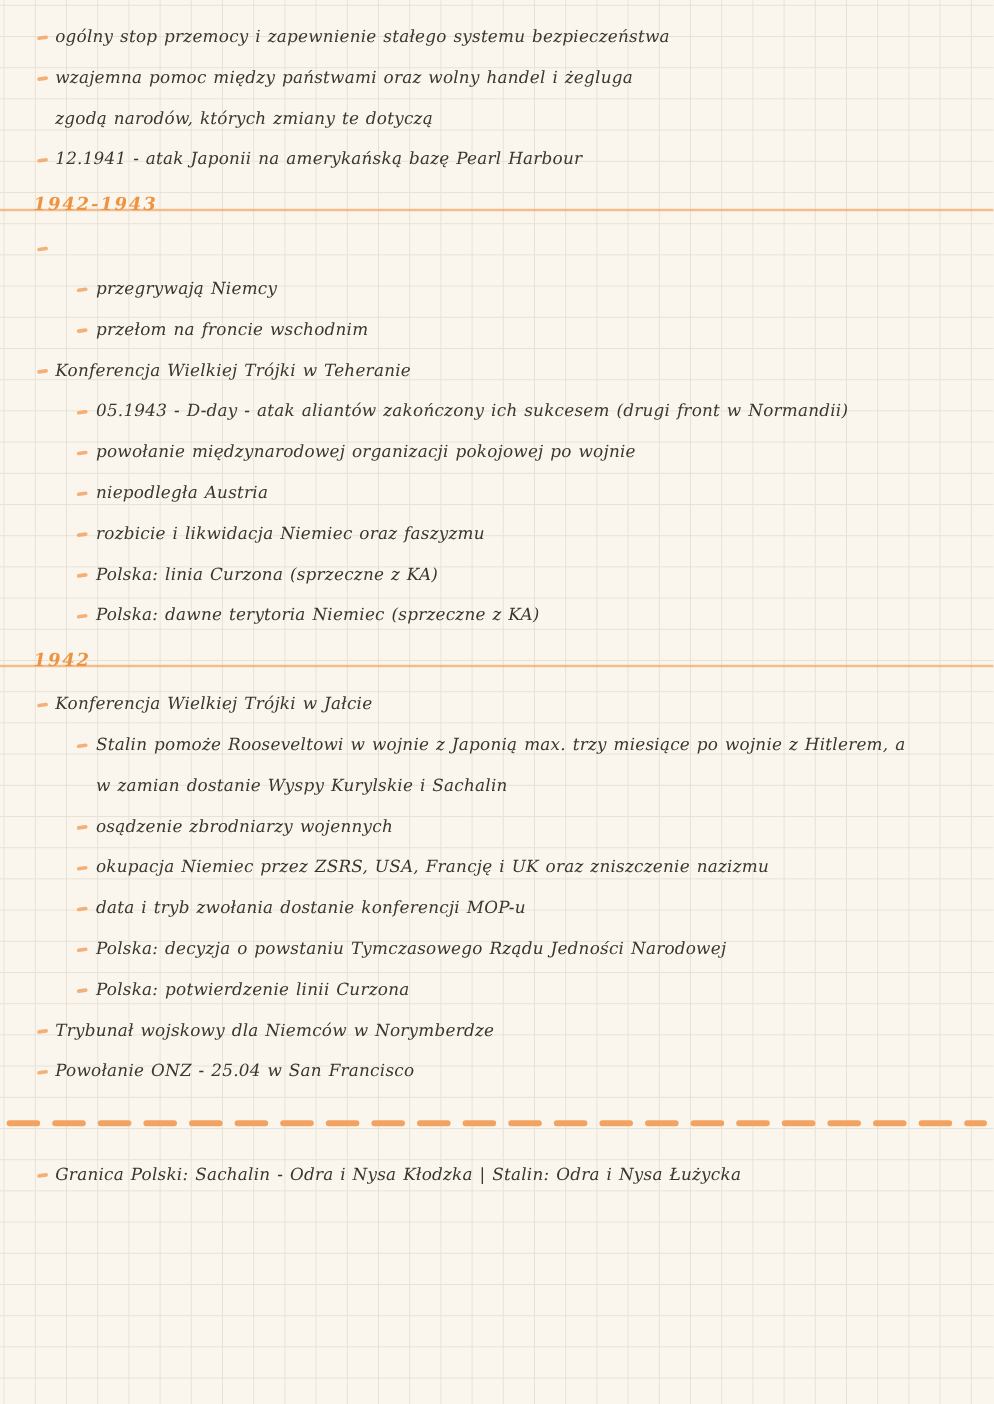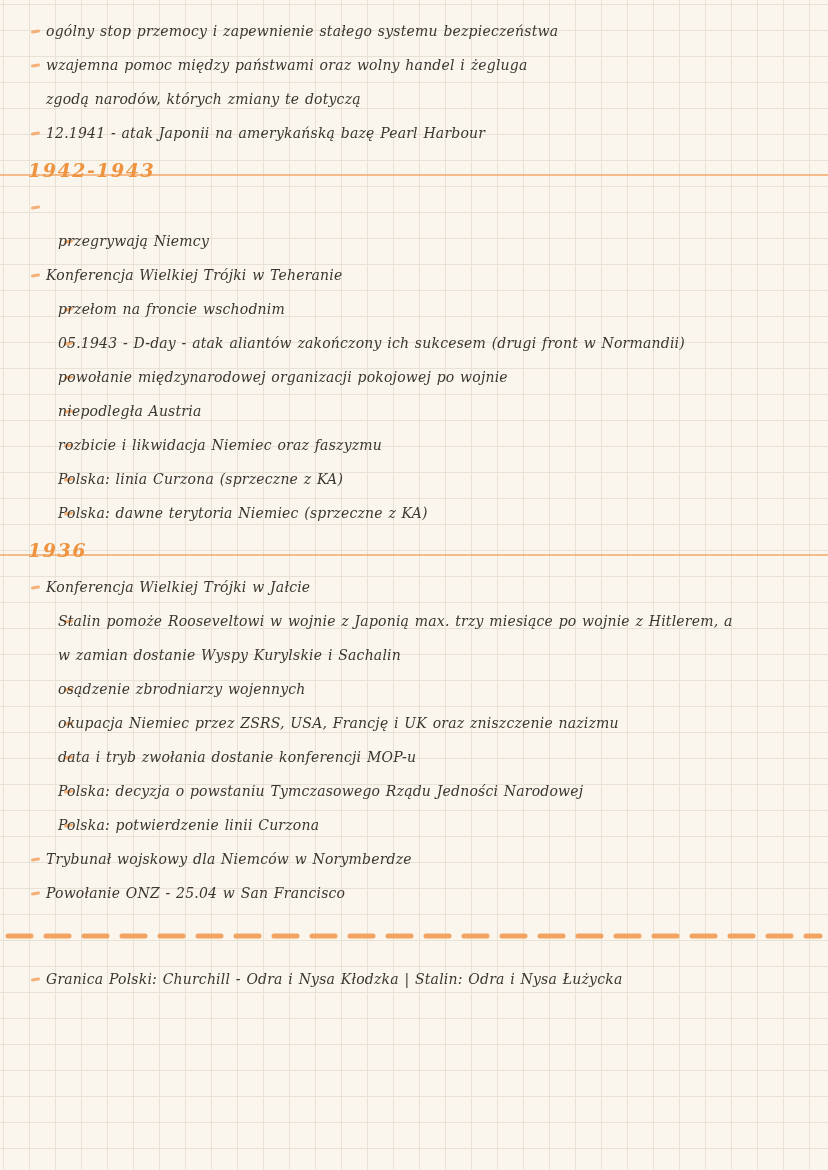--- a/index.html
+++ b/index.html
@@ -29,39 +29,39 @@
   .line {
     position: relative;
     height: 34px;
     line-height: 34px;
     white-space: nowrap;
     font-size: 14px;
     letter-spacing: 0.2px;
     word-spacing: 1px;
   }
   .indent-0 { padding-left: 46px; }
-  .indent-1 { padding-left: 58px; }
+  .indent-1 { padding-left: 80px; }
   .bullet {
     position: absolute;
     top: 16px;
     width: 9px;
     height: 3px;
     border-radius: 2px;
     background: var(--accent, #f2a361);
     opacity: 0.85;
     transform: rotate(-8deg);
   }
   .indent-0 .bullet { left: 31px; }
   .indent-1 .bullet { left: 64px; }
   .txt { position: relative; }
   .header {
     position: relative;
     height: 40px;
     line-height: 40px;
-    font-size: 19px;
+    font-size: 15px;
     font-weight: bold;
     color: var(--accent-text, #ee9440);
   }
   .header .rule {
     position: absolute;
     left: 0;
     right: 0;
     top: 24px;
     height: 2px;
     background: var(--accent, #f2a361);
@@ -83,38 +83,38 @@
 <body>
 
 <div class="notes">
     <div class="line indent-0"><span class="bullet"></span><span class="txt">ogólny stop przemocy i zapewnienie stałego systemu bezpieczeństwa</span></div>
     <div class="line indent-0"><span class="bullet"></span><span class="txt">wzajemna pomoc między państwami oraz wolny handel i żegluga</span></div>
     <div class="line indent-0"><span class="txt">zgodą narodów, których zmiany te dotyczą</span></div>
     <div class="line indent-0"><span class="bullet"></span><span class="txt">12.1941 - atak Japonii na amerykańską bazę Pearl Harbour</span></div>
     <div class="header"><div class="rule"></div><span class="lbl">1942-1943</span></div>
     <div class="line indent-0"><span class="bullet"></span></div>
     <div class="line indent-1"><span class="bullet"></span><span class="txt">przegrywają Niemcy</span></div>
+    <div class="line indent-1"><span class="bullet"></span><span class="txt">przełom na froncie wschodnim</span></div>
     <div class="line indent-0"><span class="bullet"></span><span class="txt">Konferencja Wielkiej Trójki w Teheranie</span></div>
-    <div class="line indent-1"><span class="bullet"></span><span class="txt">przełom na froncie wschodnim</span></div>
     <div class="line indent-1"><span class="bullet"></span><span class="txt">05.1943 - D-day - atak aliantów zakończony ich sukcesem (drugi front w Normandii)</span></div>
     <div class="line indent-1"><span class="bullet"></span><span class="txt">powołanie międzynarodowej organizacji pokojowej po wojnie</span></div>
     <div class="line indent-1"><span class="bullet"></span><span class="txt">niepodległa Austria</span></div>
     <div class="line indent-1"><span class="bullet"></span><span class="txt">rozbicie i likwidacja Niemiec oraz faszyzmu</span></div>
     <div class="line indent-1"><span class="bullet"></span><span class="txt">Polska: linia Curzona (sprzeczne z KA)</span></div>
     <div class="line indent-1"><span class="bullet"></span><span class="txt">Polska: dawne terytoria Niemiec (sprzeczne z KA)</span></div>
-    <div class="header"><div class="rule"></div><span class="lbl">1936</span></div>
+    <div class="header"><div class="rule"></div><span class="lbl">1942</span></div>
     <div class="line indent-0"><span class="bullet"></span><span class="txt">Konferencja Wielkiej Trójki w Jałcie</span></div>
     <div class="line indent-1"><span class="bullet"></span><span class="txt">Stalin pomoże Rooseveltowi w wojnie z Japonią max. trzy miesiące po wojnie z Hitlerem, a</span></div>
     <div class="line indent-1"><span class="txt">w zamian dostanie Wyspy Kurylskie i Sachalin</span></div>
     <div class="line indent-1"><span class="bullet"></span><span class="txt">osądzenie zbrodniarzy wojennych</span></div>
     <div class="line indent-1"><span class="bullet"></span><span class="txt">okupacja Niemiec przez ZSRS, USA, Francję i UK oraz zniszczenie nazizmu</span></div>
     <div class="line indent-1"><span class="bullet"></span><span class="txt">data i tryb zwołania dostanie konferencji MOP-u</span></div>
     <div class="line indent-1"><span class="bullet"></span><span class="txt">Polska: decyzja o powstaniu Tymczasowego Rządu Jedności Narodowej</span></div>
     <div class="line indent-1"><span class="bullet"></span><span class="txt">Polska: potwierdzenie linii Curzona</span></div>
     <div class="line indent-0"><span class="bullet"></span><span class="txt">Trybunał wojskowy dla Niemców w Norymberdze</span></div>
     <div class="line indent-0"><span class="bullet"></span><span class="txt">Powołanie ONZ - 25.04 w San Francisco</span></div>
     <div class="divider">
       <svg width="828" height="10">
         <line x1="8" y1="5" x2="820" y2="5" stroke-width="5" stroke-dasharray="23 15" stroke-linecap="round" stroke="#f2a361"></line>
       </svg>
     </div>
-    <div class="line indent-0"><span class="bullet"></span><span class="txt">Granica Polski:   Churchill - Odra i Nysa Kłodzka  |  Stalin: Odra i Nysa Łużycka</span></div>
+    <div class="line indent-0"><span class="bullet"></span><span class="txt">Granica Polski:   Sachalin - Odra i Nysa Kłodzka  |  Stalin: Odra i Nysa Łużycka</span></div>
   </div>
 
 </body></html>

